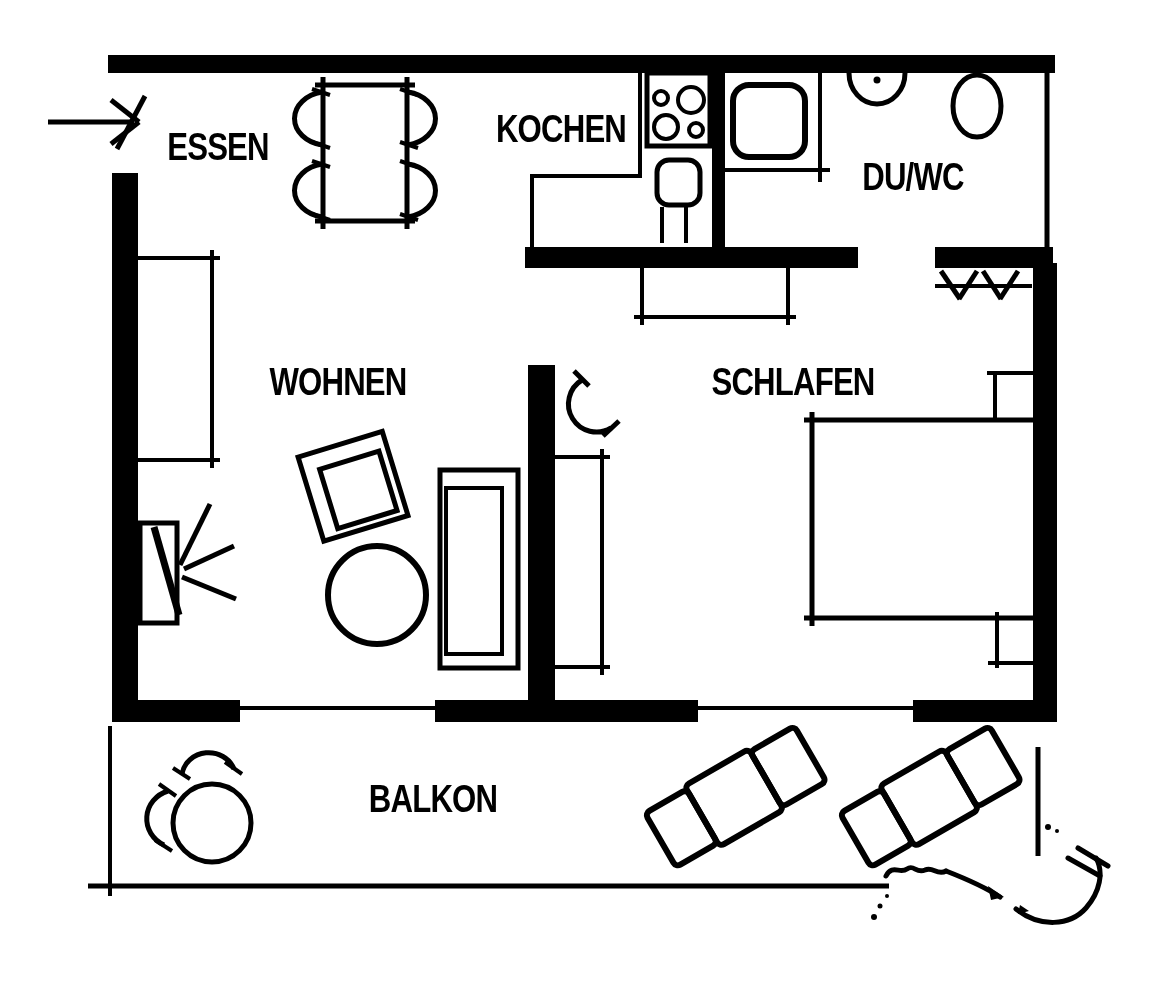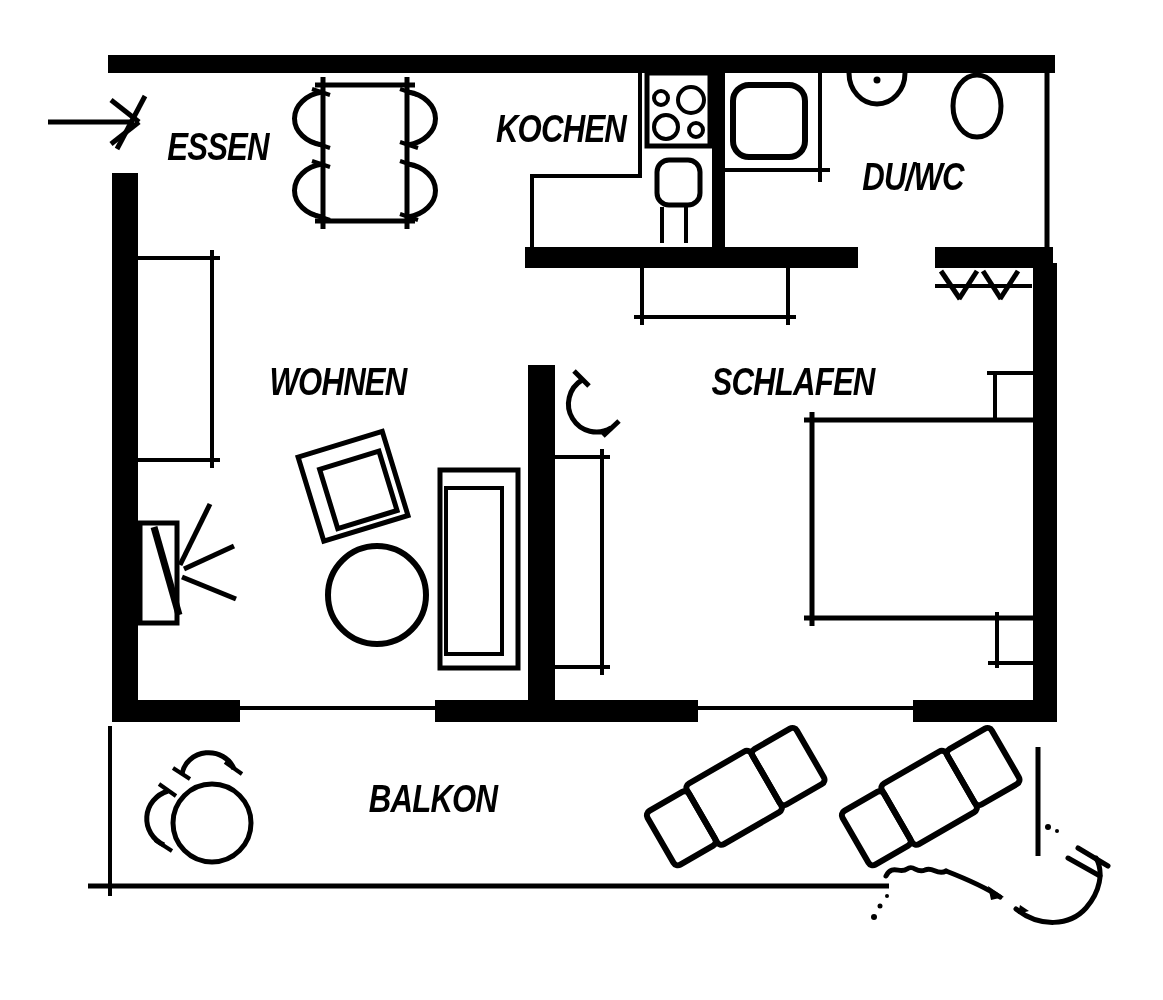--- a/index.html
+++ b/index.html
@@ -1,17 +1,17 @@
 <!DOCTYPE html>
 <html><head>
 <meta charset="utf-8">
 <style>
   html,body{margin:0;padding:0;background:#ffffff;}
   #plan{position:relative;width:1163px;height:1000px;background:#ffffff;overflow:hidden;
-        font-family:"Liberation Sans", sans-serif;font-style:italic;}
+        font-family:"Liberation Sans", sans-serif;}
   #plan svg{position:absolute;left:0;top:0;}
   .room-label{position:absolute;transform:translate(-50%,-50%) scaleX(0.82);
         font-weight:700;font-size:38px;letter-spacing:-1px;color:#000;white-space:nowrap;
         font-family:"Liberation Sans", sans-serif;}
 </style>
 </head>
 <body>
 
 <div id="plan">
 <svg width="1163" height="1000" viewBox="0 0 1163 1000" stroke="#000" fill="none" stroke-linecap="butt">

